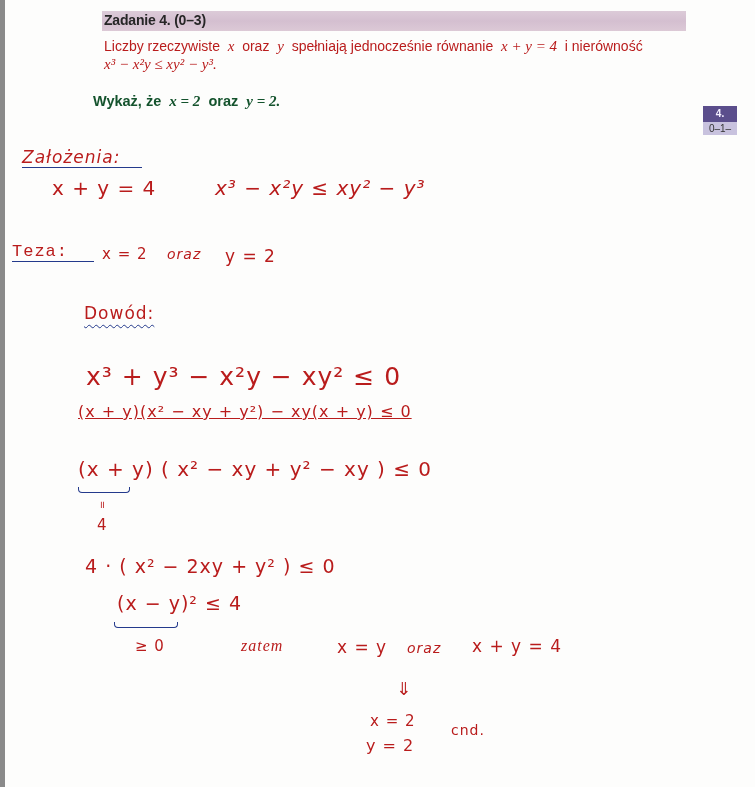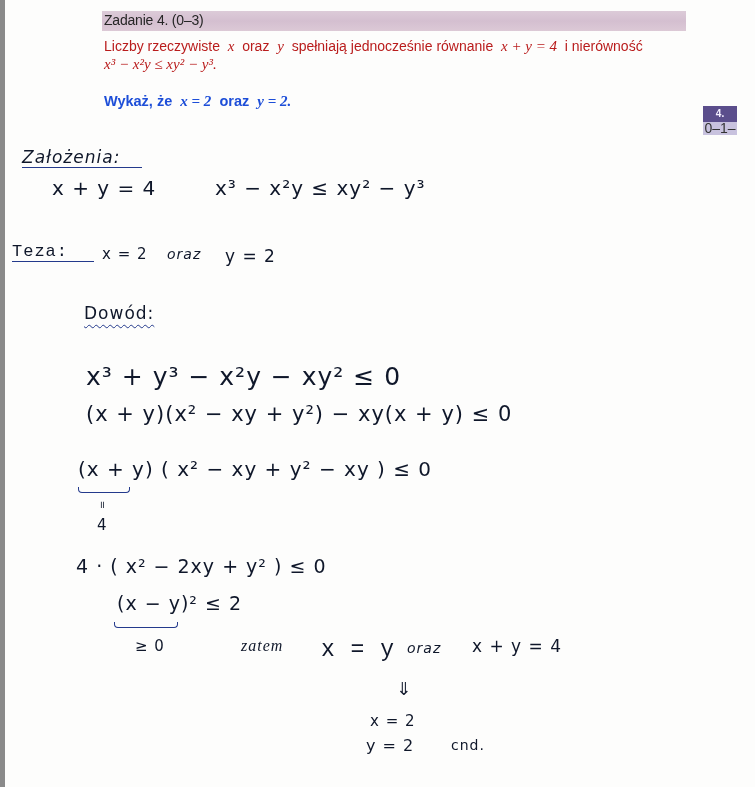--- a/index.html
+++ b/index.html
@@ -12,48 +12,48 @@
     .left-border {
       position: absolute; left: 0; top: 0; width: 5px; height: 787px;
       background: #8a8a8a;
     }
     .title-bar {
       position: absolute; left: 102px; top: 11px; width: 584px; height: 20px;
       background: linear-gradient(#dccbd8, #d4bfd0 50%, #dcc9d6);
     }
     .title-bar span {
       position: absolute; left: 2px; top: 1px;
-      font-size: 14px; font-weight: normal; color: #262626;
+      font-size: 14px; font-weight: bold; color: #262626;
       letter-spacing: -0.2px;
     }
     .task-text {
       position: absolute; left: 104px; top: 37px; width: 580px;
       font-size: 14px; line-height: 18px; color: #b91c1c;
     }
     .math { font-family: "Liberation Serif", serif; font-style: italic; font-size: 15px; }
     .prove {
-      position: absolute; left: 104px; top: 93px;
-      font-size: 14.5px; font-weight: bold; color: #1d4ed8;
+      position: absolute; left: 93px; top: 93px;
+      font-size: 14.5px; font-weight: bold; color: #14532d;
     }
     .prove .math, .prove .math-up { font-weight: bold; }
     .score-box {
       position: absolute; left: 703px; top: 106px; width: 34px; height: 30px;
     }
     .score-num {
       height: 16px; background: #5b4e8c; color: #f4f0ff;
       font-size: 10px; font-weight: bold; text-align: center; line-height: 16px;
     }
     .score-range {
       height: 13px; background: #c8c2de; color: #333;
-      font-size: 14px; text-align: center; line-height: 13px;
+      font-size: 10px; text-align: center; line-height: 13px;
     }
 
     
     .hw {
-      position: absolute; color: #0f172a;
+      position: absolute; color: #b91c1c;
       font-family: "DejaVu Sans", sans-serif; font-weight: normal;
       white-space: nowrap; letter-spacing: 1px;
     }
     .ul { border-bottom: 1.5px solid #243a8c; }
     .wavy { text-decoration: underline wavy #243a8c; text-underline-offset: 5px; text-decoration-thickness: 1px; }
     .brace {
       position: absolute; border: 1.5px solid #243a8c; border-top: none;
       border-radius: 0 0 4px 4px; height: 5px;
     }
   </style>
@@ -84,42 +84,42 @@
   <span class="math">y = 2.</span>
 </div>
 
 <div class="score-box">
   <div class="score-num">4.</div>
   <div class="score-range">0–1–</div>
 </div>
 
 <div class="hw ul" style="left:22px; top:147px; font-size:17px; font-style:italic; padding-right:22px;">Założenia:</div>
 <div class="hw" style="left:52px; top:176px; font-size:20px;">x + y = 4</div>
-<div class="hw" style="left:215px; top:176px; font-size:20px;">x³ − x²y ≤ xy² − y³</div>
+<div class="hw" style="left:215px; top:176px; font-size:20px;font-style:italic;">x³ − x²y ≤ xy² − y³</div>
 
 <div class="hw ul" style="left:12px; top:242px; font-size:17px; padding-right:26px;font-family:Liberation Mono, monospace;">Teza:</div>
 <div class="hw" style="left:102px; top:245px; font-size:15px;">x = 2</div>
 <div class="hw" style="left:167px; top:246px; font-size:14px; font-style:italic;">oraz</div>
 <div class="hw" style="left:225px; top:246px; font-size:17px;">y = 2</div>
 
 <div class="hw wavy" style="left:84px; top:303px; font-size:17px;text-align:right;">Dowód:</div>
 
 <div class="hw" style="left:86px; top:362px; font-size:25px;">x³ + y³ − x²y − xy² ≤ 0</div>
-<div class="hw" style="left:86px; top:402px; font-size:21px;">(x + y)(x² − xy + y²) − xy(x + y) ≤ 0</div>
+<div class="hw" style="left:78px; top:402px; font-size:16px;text-decoration:underline;">(x + y)(x² − xy + y²) − xy(x + y) ≤ 0</div>
 <div class="hw" style="left:78px; top:457px; font-size:20px;">(x + y) ( x² − xy + y² − xy ) ≤ 0</div>
 <div class="brace" style="left:78px; top:487px; width:50px;"></div>
 <div class="hw" style="left:99px; top:497px; font-size:10px;">॥</div>
 <div class="hw" style="left:97px; top:516px; font-size:15px;">4</div>
 
-<div class="hw" style="left:76px; top:555px; font-size:19px;">4 · ( x² − 2xy + y² ) ≤ 0</div>
-<div class="hw" style="left:117px; top:592px; font-size:19px;">(x − y)² ≤ 2</div>
+<div class="hw" style="left:85px; top:555px; font-size:19px;">4 · ( x² − 2xy + y² ) ≤ 0</div>
+<div class="hw" style="left:117px; top:592px; font-size:19px;">(x − y)² ≤ 4</div>
 <div class="brace" style="left:114px; top:622px; width:62px;"></div>
 <div class="hw" style="left:135px; top:637px; font-size:15px;">≥ 0</div>
 
 <div class="hw" style="left:241px; top:637px; font-size:16px; font-style:italic;font-family:Liberation Serif, serif;">zatem</div>
-<div class="hw" style="left:321px; top:637px; font-size:23px;font-family:Liberation Mono, monospace;">x = y</div>
+<div class="hw" style="left:337px; top:637px; font-size:17px;">x = y</div>
 <div class="hw" style="left:407px; top:640px; font-size:14px; font-style:italic;">oraz</div>
 <div class="hw" style="left:472px; top:636px; font-size:17px;">x + y = 4</div>
 
 <div class="hw" style="left:396px; top:678px; font-size:18px;">⇓</div>
 <div class="hw" style="left:370px; top:712px; font-size:15px;">x = 2</div>
 <div class="hw" style="left:366px; top:736px; font-size:16px;">y = 2</div>
-<div class="hw" style="left:451px; top:737px; font-size:14px;">cnd.</div>
+<div class="hw" style="left:451px; top:722px; font-size:14px;">cnd.</div>
 
 </body></html>

